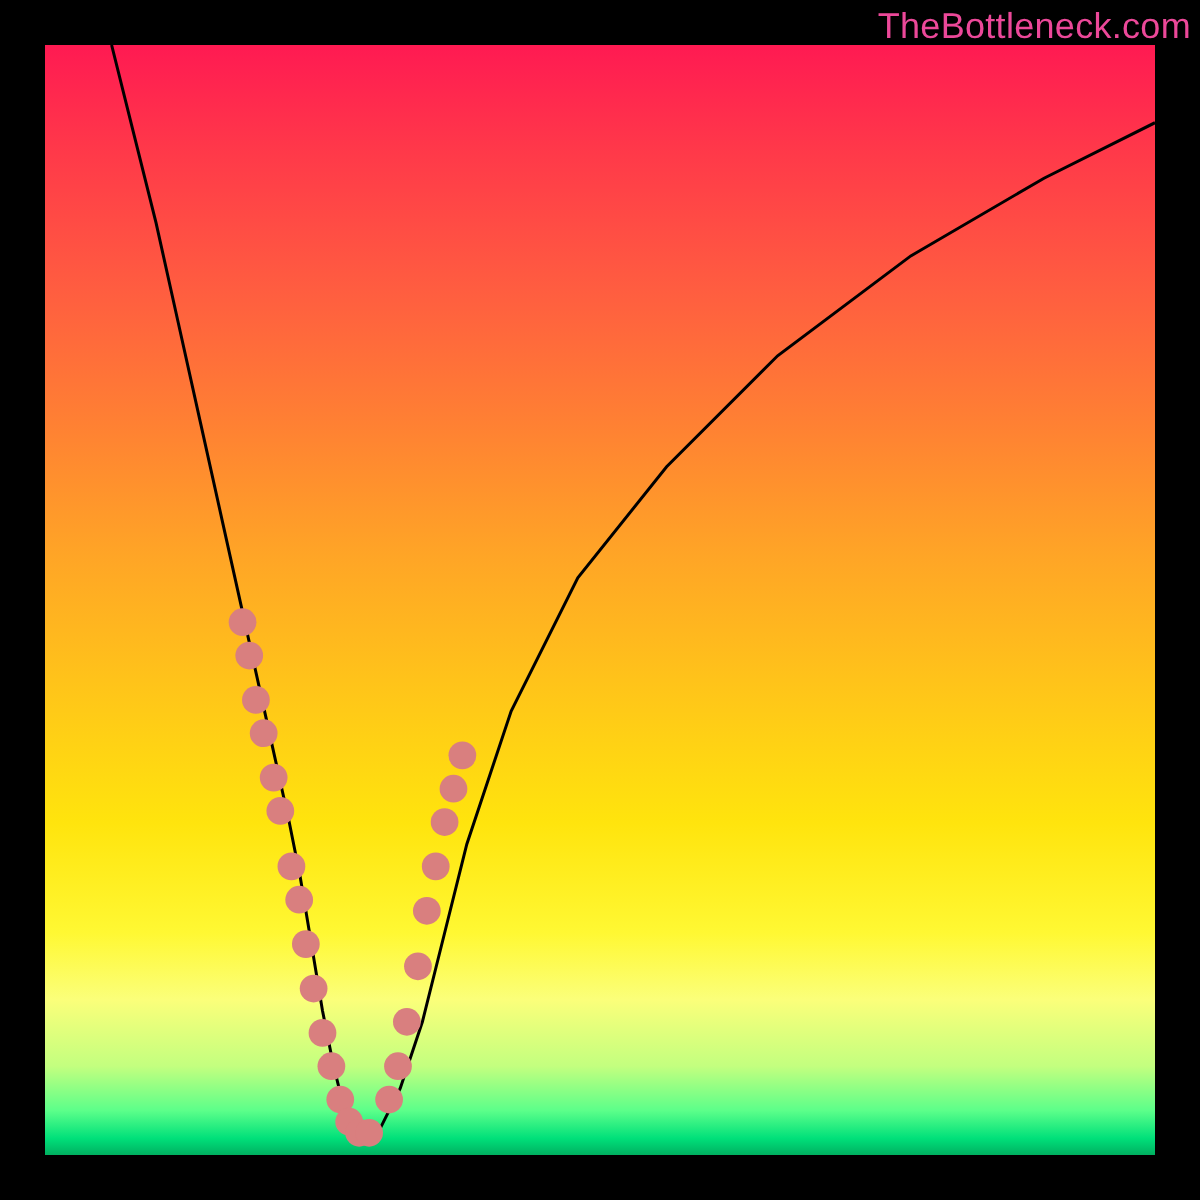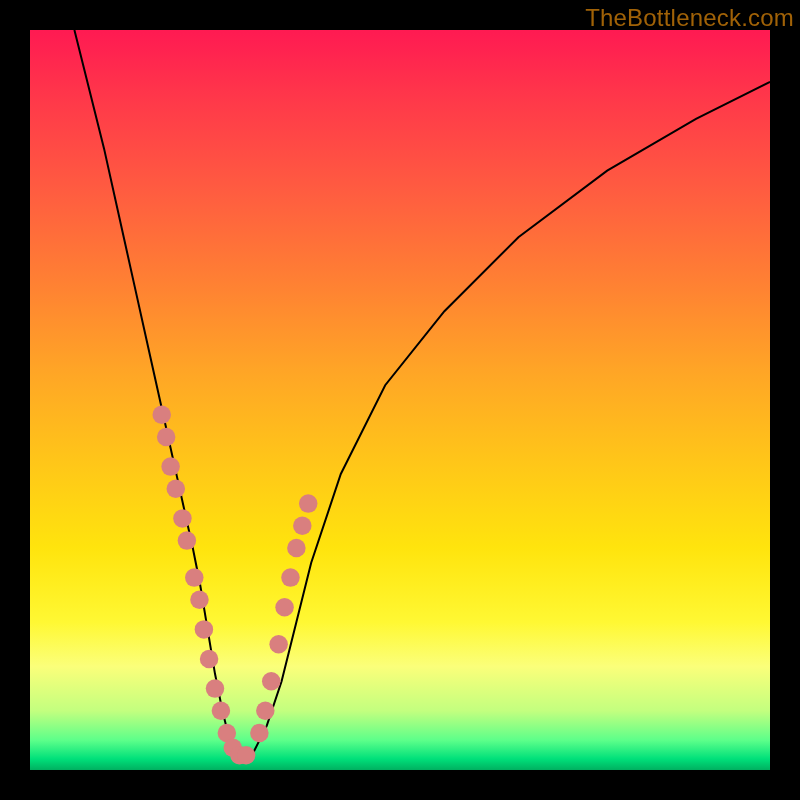--- a/index.html
+++ b/index.html
@@ -36,21 +36,21 @@
       #c3ff7f 92%,
       #5cff8a 96%,
       #00e07a 98.5%,
       #00b060 100%
     );
   }
   .watermark {
     position: absolute;
     top: 4px;
     right: 6px;
-    color: #a16207;
+    color: #ec4899;
     font-size: 24px;
     letter-spacing: 0.2px;
     font-weight: 500;
     user-select: none;
   }
   svg.curve {
     position: absolute;
     left: 0; top: 0;
     width: 740px; height: 740px;
   }

